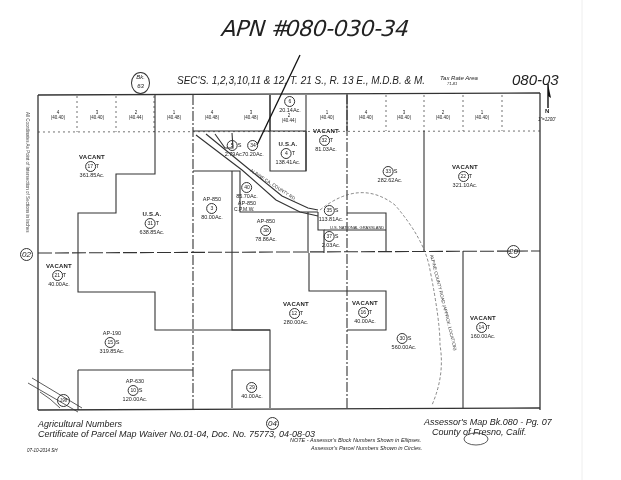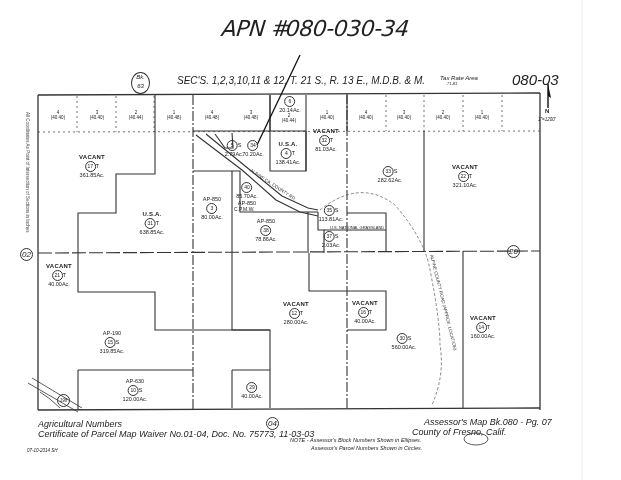--- a/index.html
+++ b/index.html
@@ -269,18 +269,18 @@
 <div class="road" style="left:252px;top:168px;transform:rotate(33deg);">ALPINE CA. COUNTY RD.</div>
 <div class="road" style="left:434px;top:254px;transform:rotate(76deg);">ALPINE COUNTY ROAD (APPROX. LOCATION)</div>
 <div class="t" style="left:330px;top:226px;font-size:4px;font-style:normal;">U.S. NATIONAL GRASSLAND</div>
 <div class="circ" style="left:57px;top:394px;width:11px;height:11px;font-size:4.5px;line-height:11px;">198</div>
 
 <div class="circ" style="left:20px;top:248px;width:11px;height:11px;line-height:11px;">02</div>
 <div class="circ" style="left:507px;top:245px;width:11px;height:11px;line-height:11px;">20</div>
 <div class="circ" style="left:266px;top:417px;width:11px;height:11px;line-height:11px;">04</div>
 
 <div class="t foot" style="left:38px;top:420px;">Agricultural Numbers</div>
-<div class="t foot" style="left:38px;top:430px;">Certificate of Parcel Map Waiver No.01-04, Doc. No. 75773, 11-03-03</div>
+<div class="t foot" style="left:38px;top:430px;">Certificate of Parcel Map Waiver No.01-04, Doc. No. 75773, 04-08-03</div>
 <div class="t foot" style="left:424px;top:418px;">Assessor's Map Bk.080 - Pg. 07</div>
-<div class="t foot" style="left:412px;top:428px;font-style:italic;">County of Fresno, Calif.</div>
+<div class="t foot" style="left:432px;top:428px;font-style:italic;">County of Fresno, Calif.</div>
 <div class="t note" style="left:290px;top:438px;">NOTE - Assessor's Block Numbers Shown in Ellipses.</div>
 <div class="t note" style="left:311px;top:446px;">Assessor's Parcel Numbers Shown in Circles.</div>
 <div class="t tiny" style="left:27px;top:449px;">07-10-2014   SH</div>
 
 </body></html>

